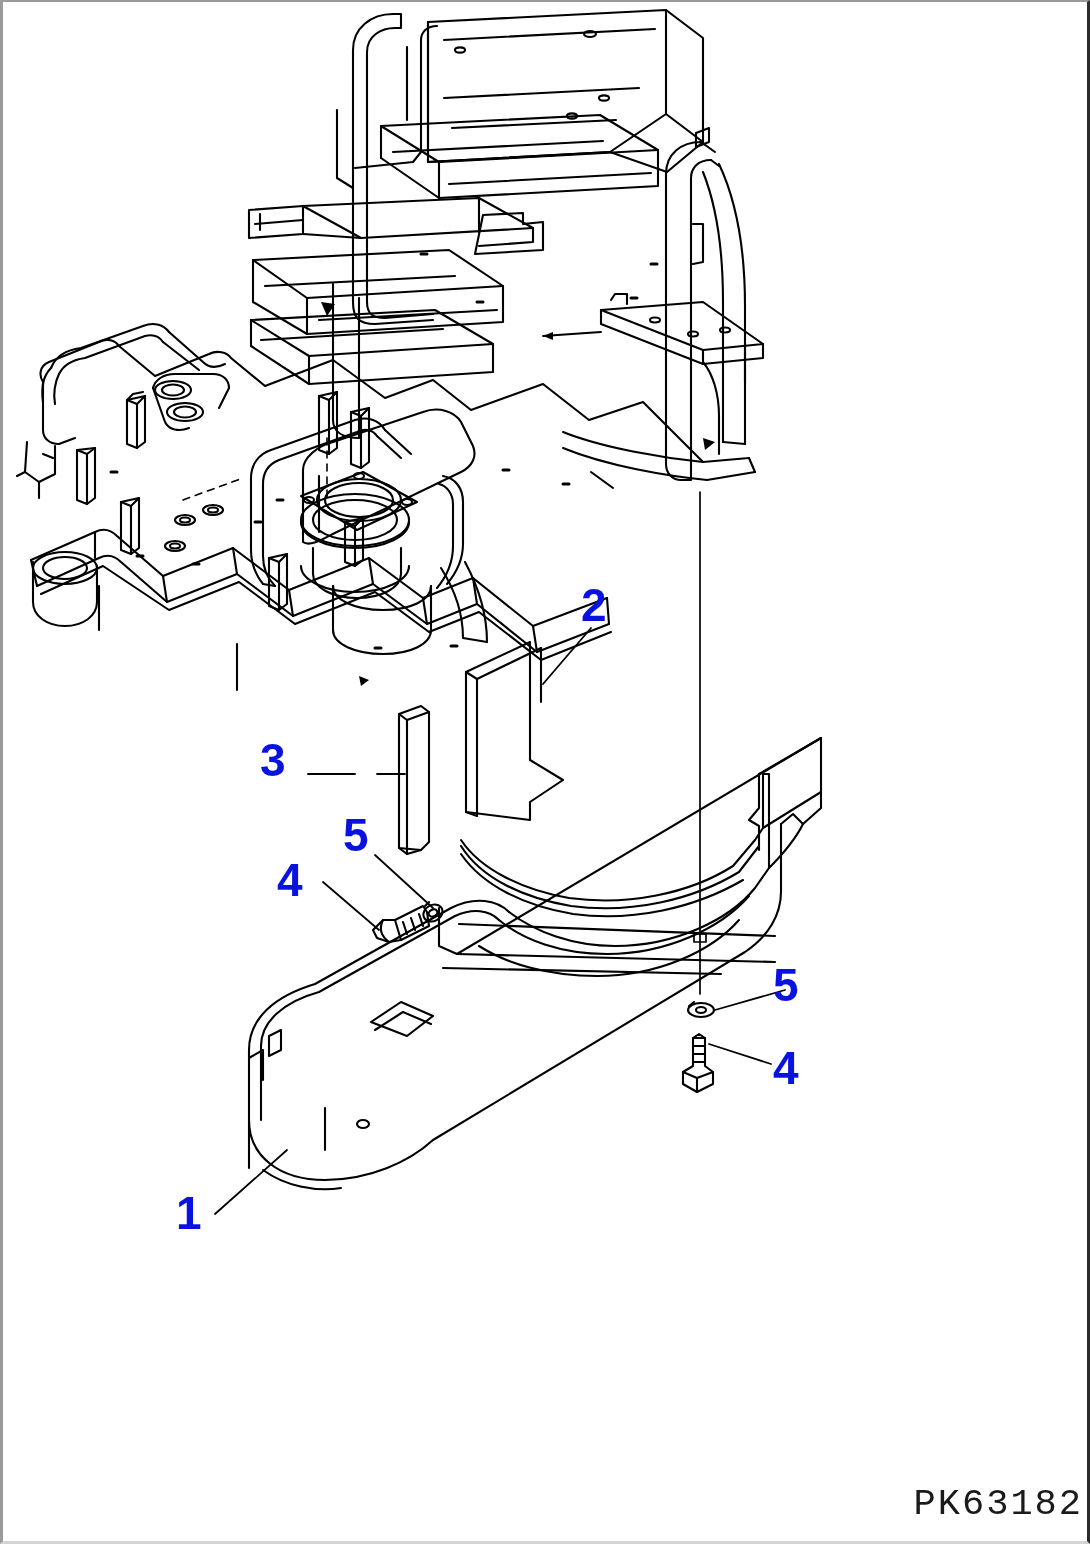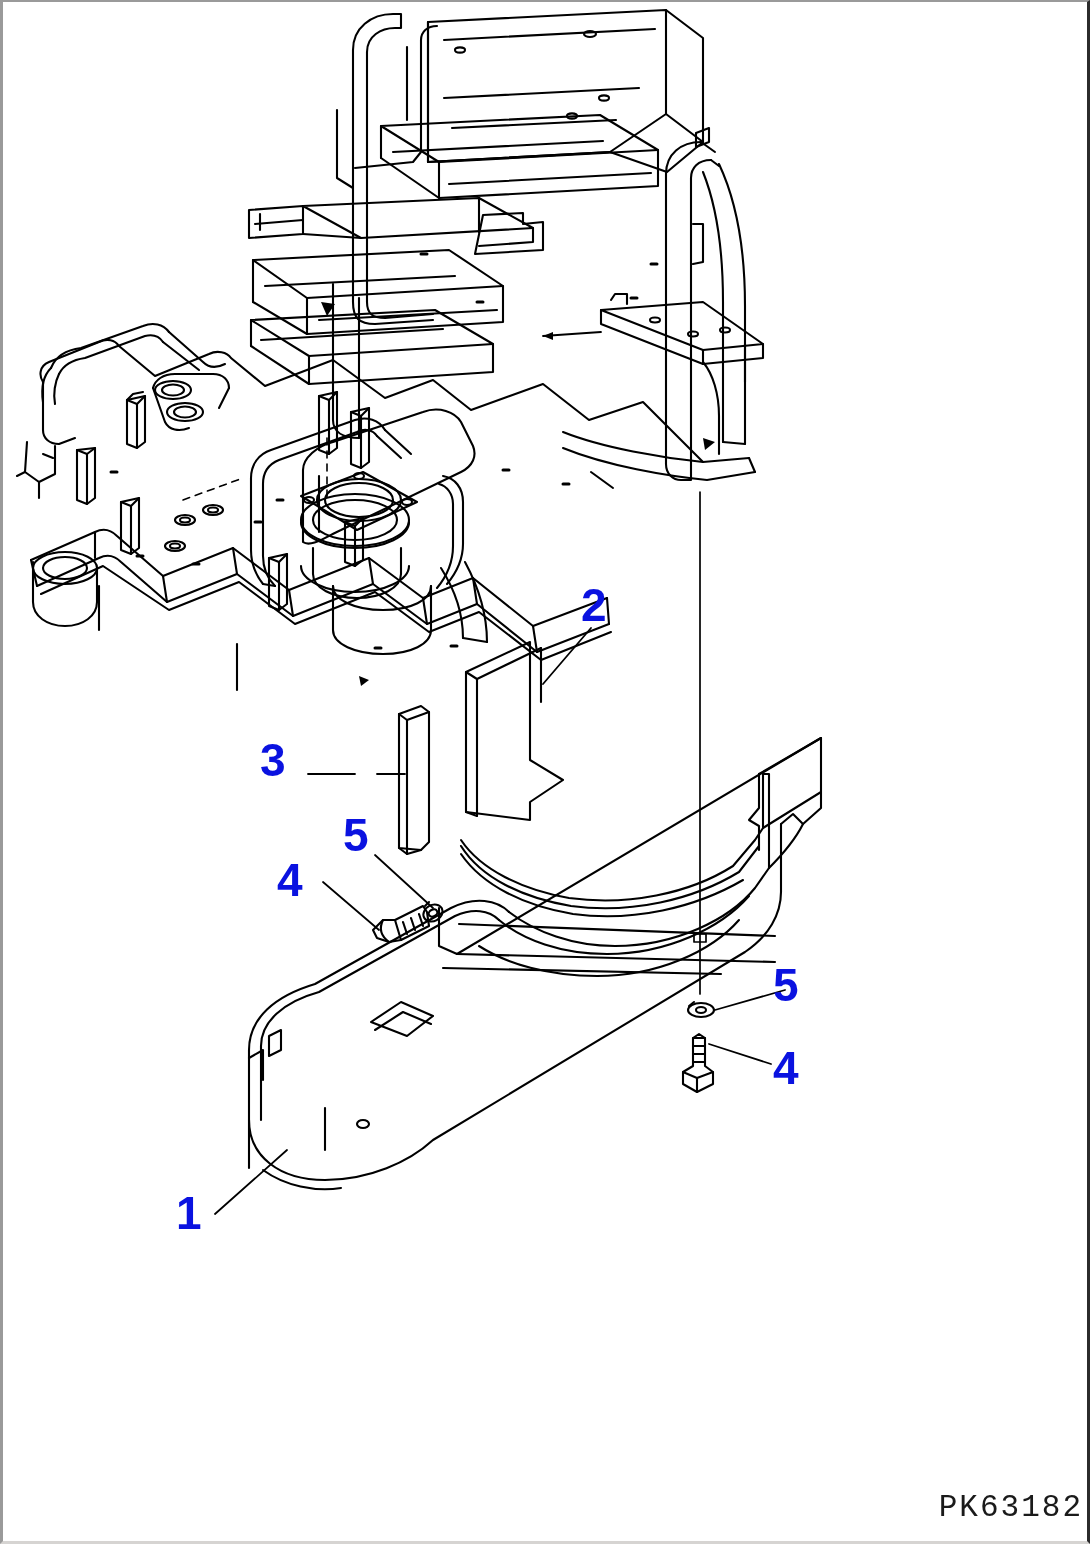--- a/index.html
+++ b/index.html
@@ -37,21 +37,21 @@
     line-height: 46px;
     color: #0a12e0;
     user-select: none;
     white-space: nowrap;
   }
   #drawing-number {
     position: absolute;
     right: 4px;
     bottom: 16px;
     font-family: "Liberation Mono", monospace;
-    font-size: 31px;
+    font-size: 37px;
     letter-spacing: 2px;
     color: #1a1a1a;
     white-space: nowrap;
   }
   svg { display:block; }
 </style>
 </head>
 <body>
 
 <div id="page">

